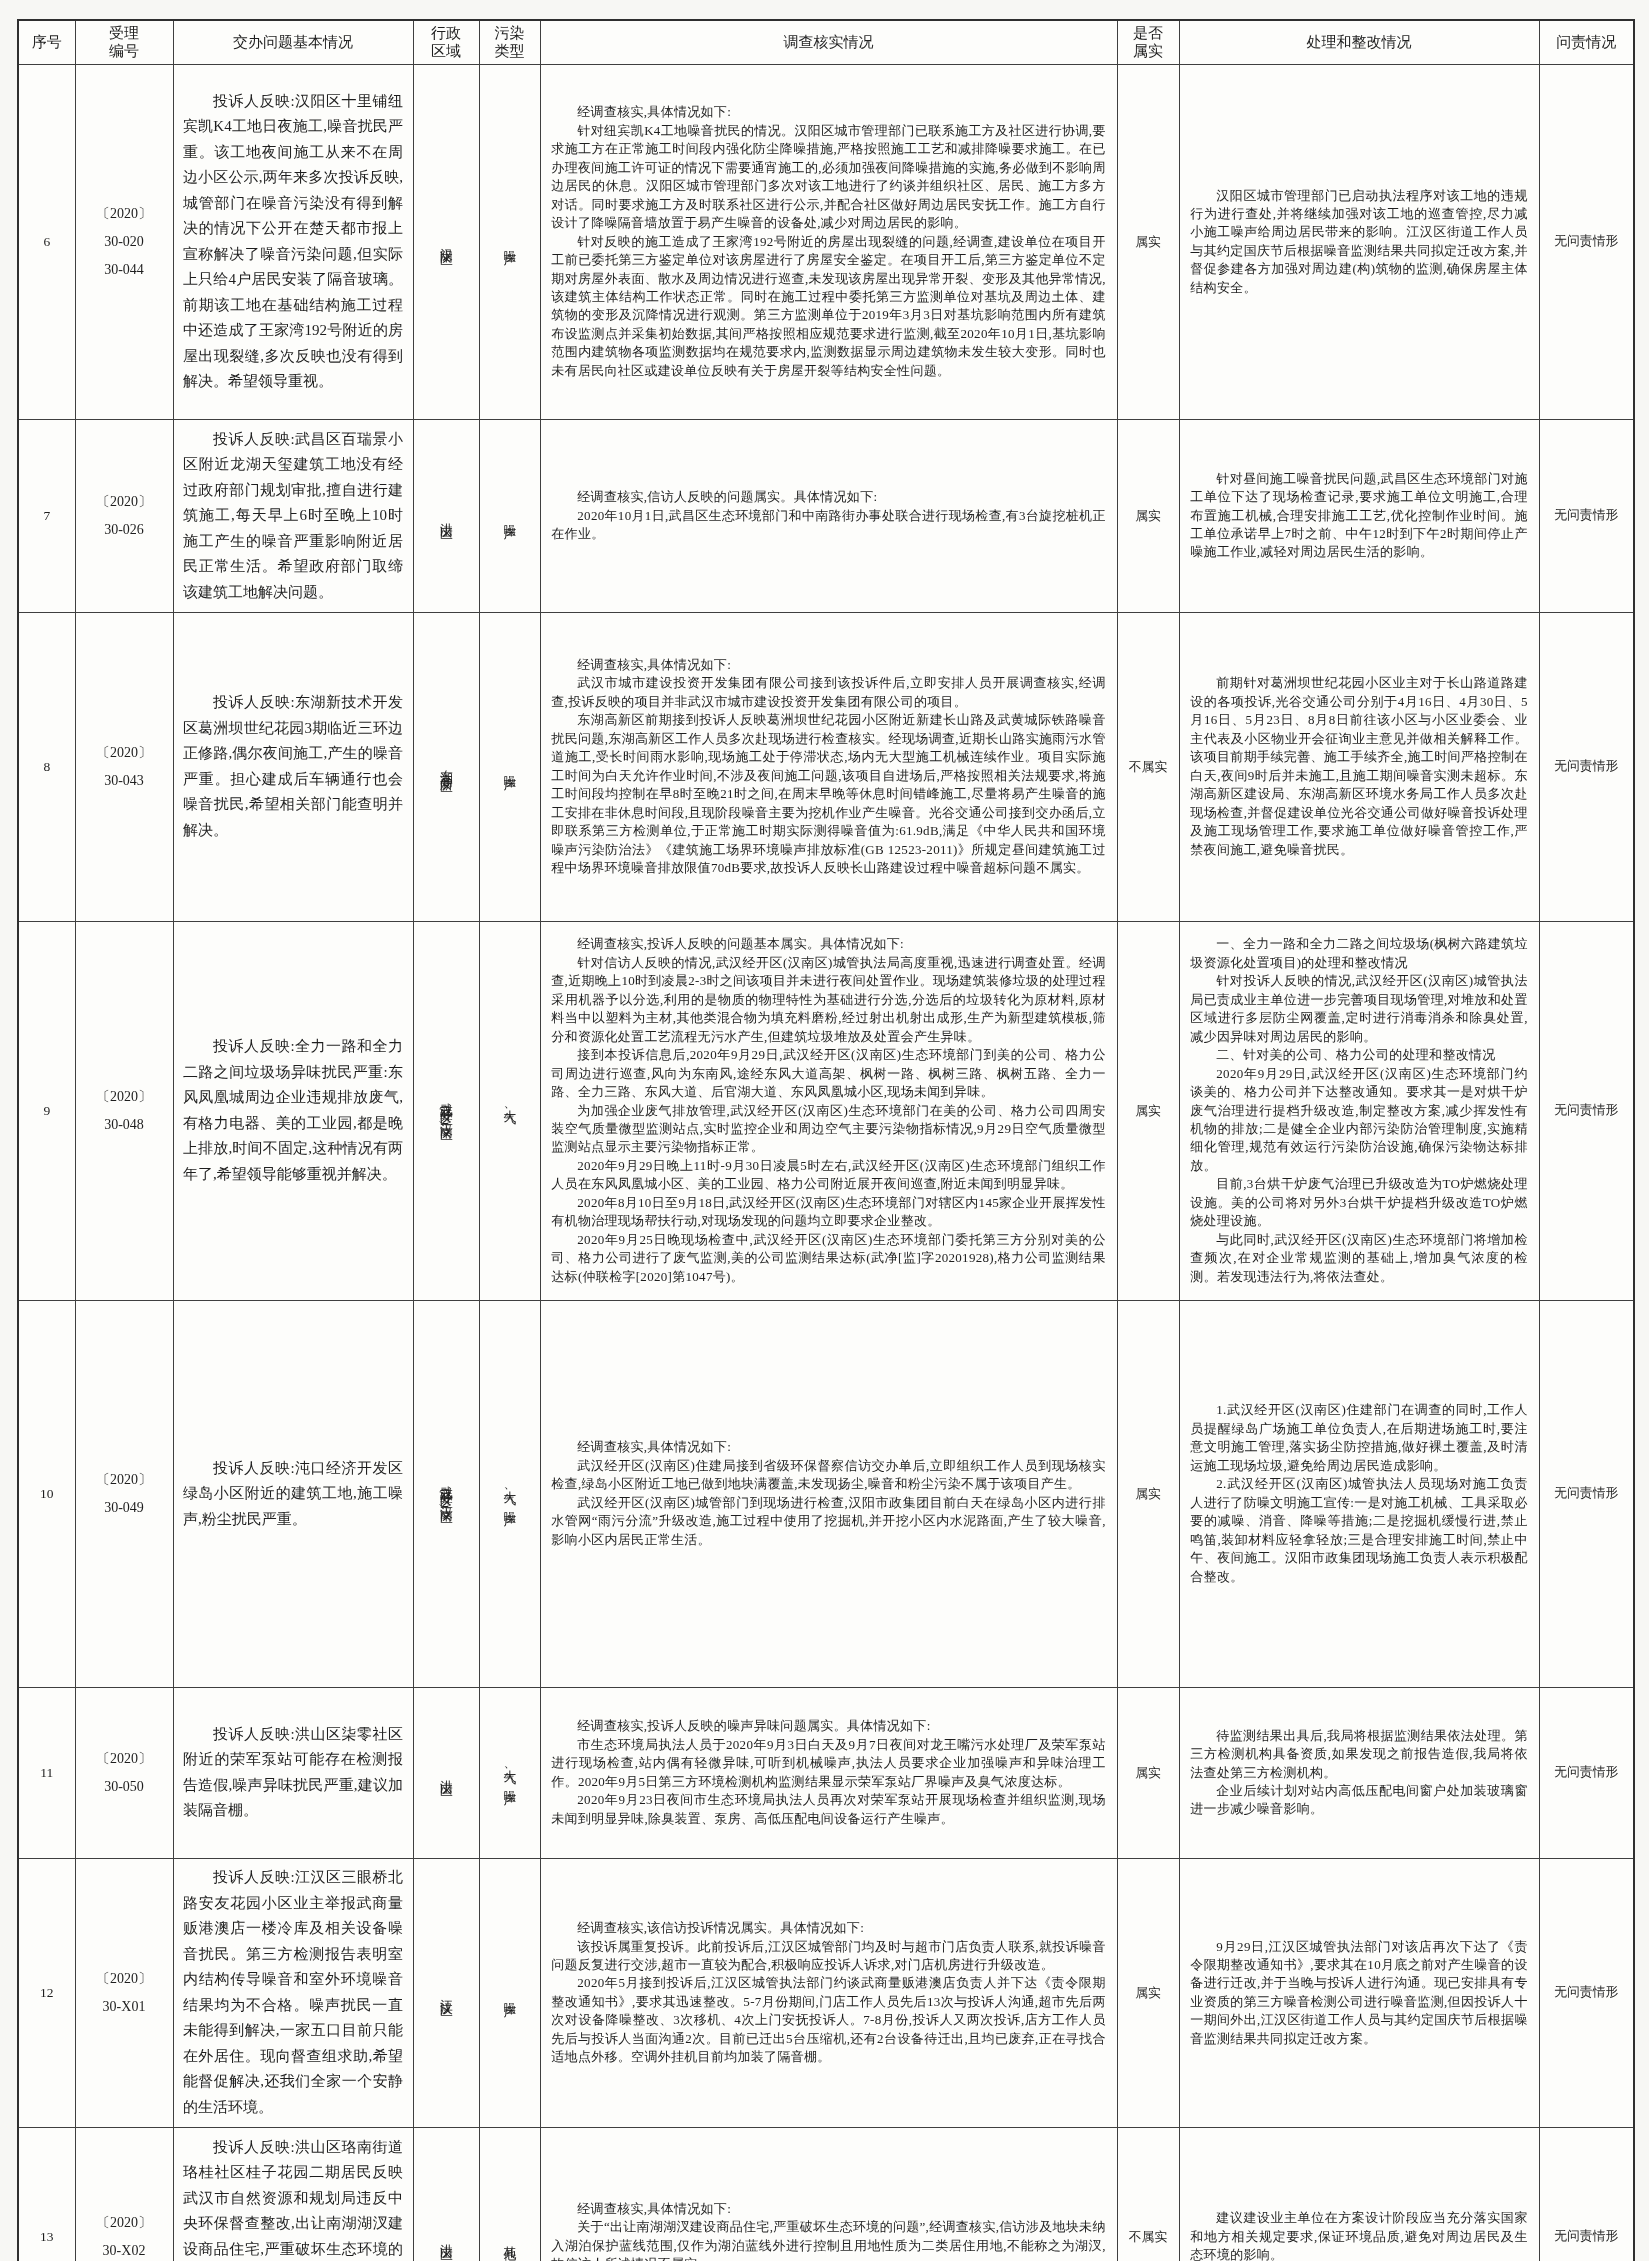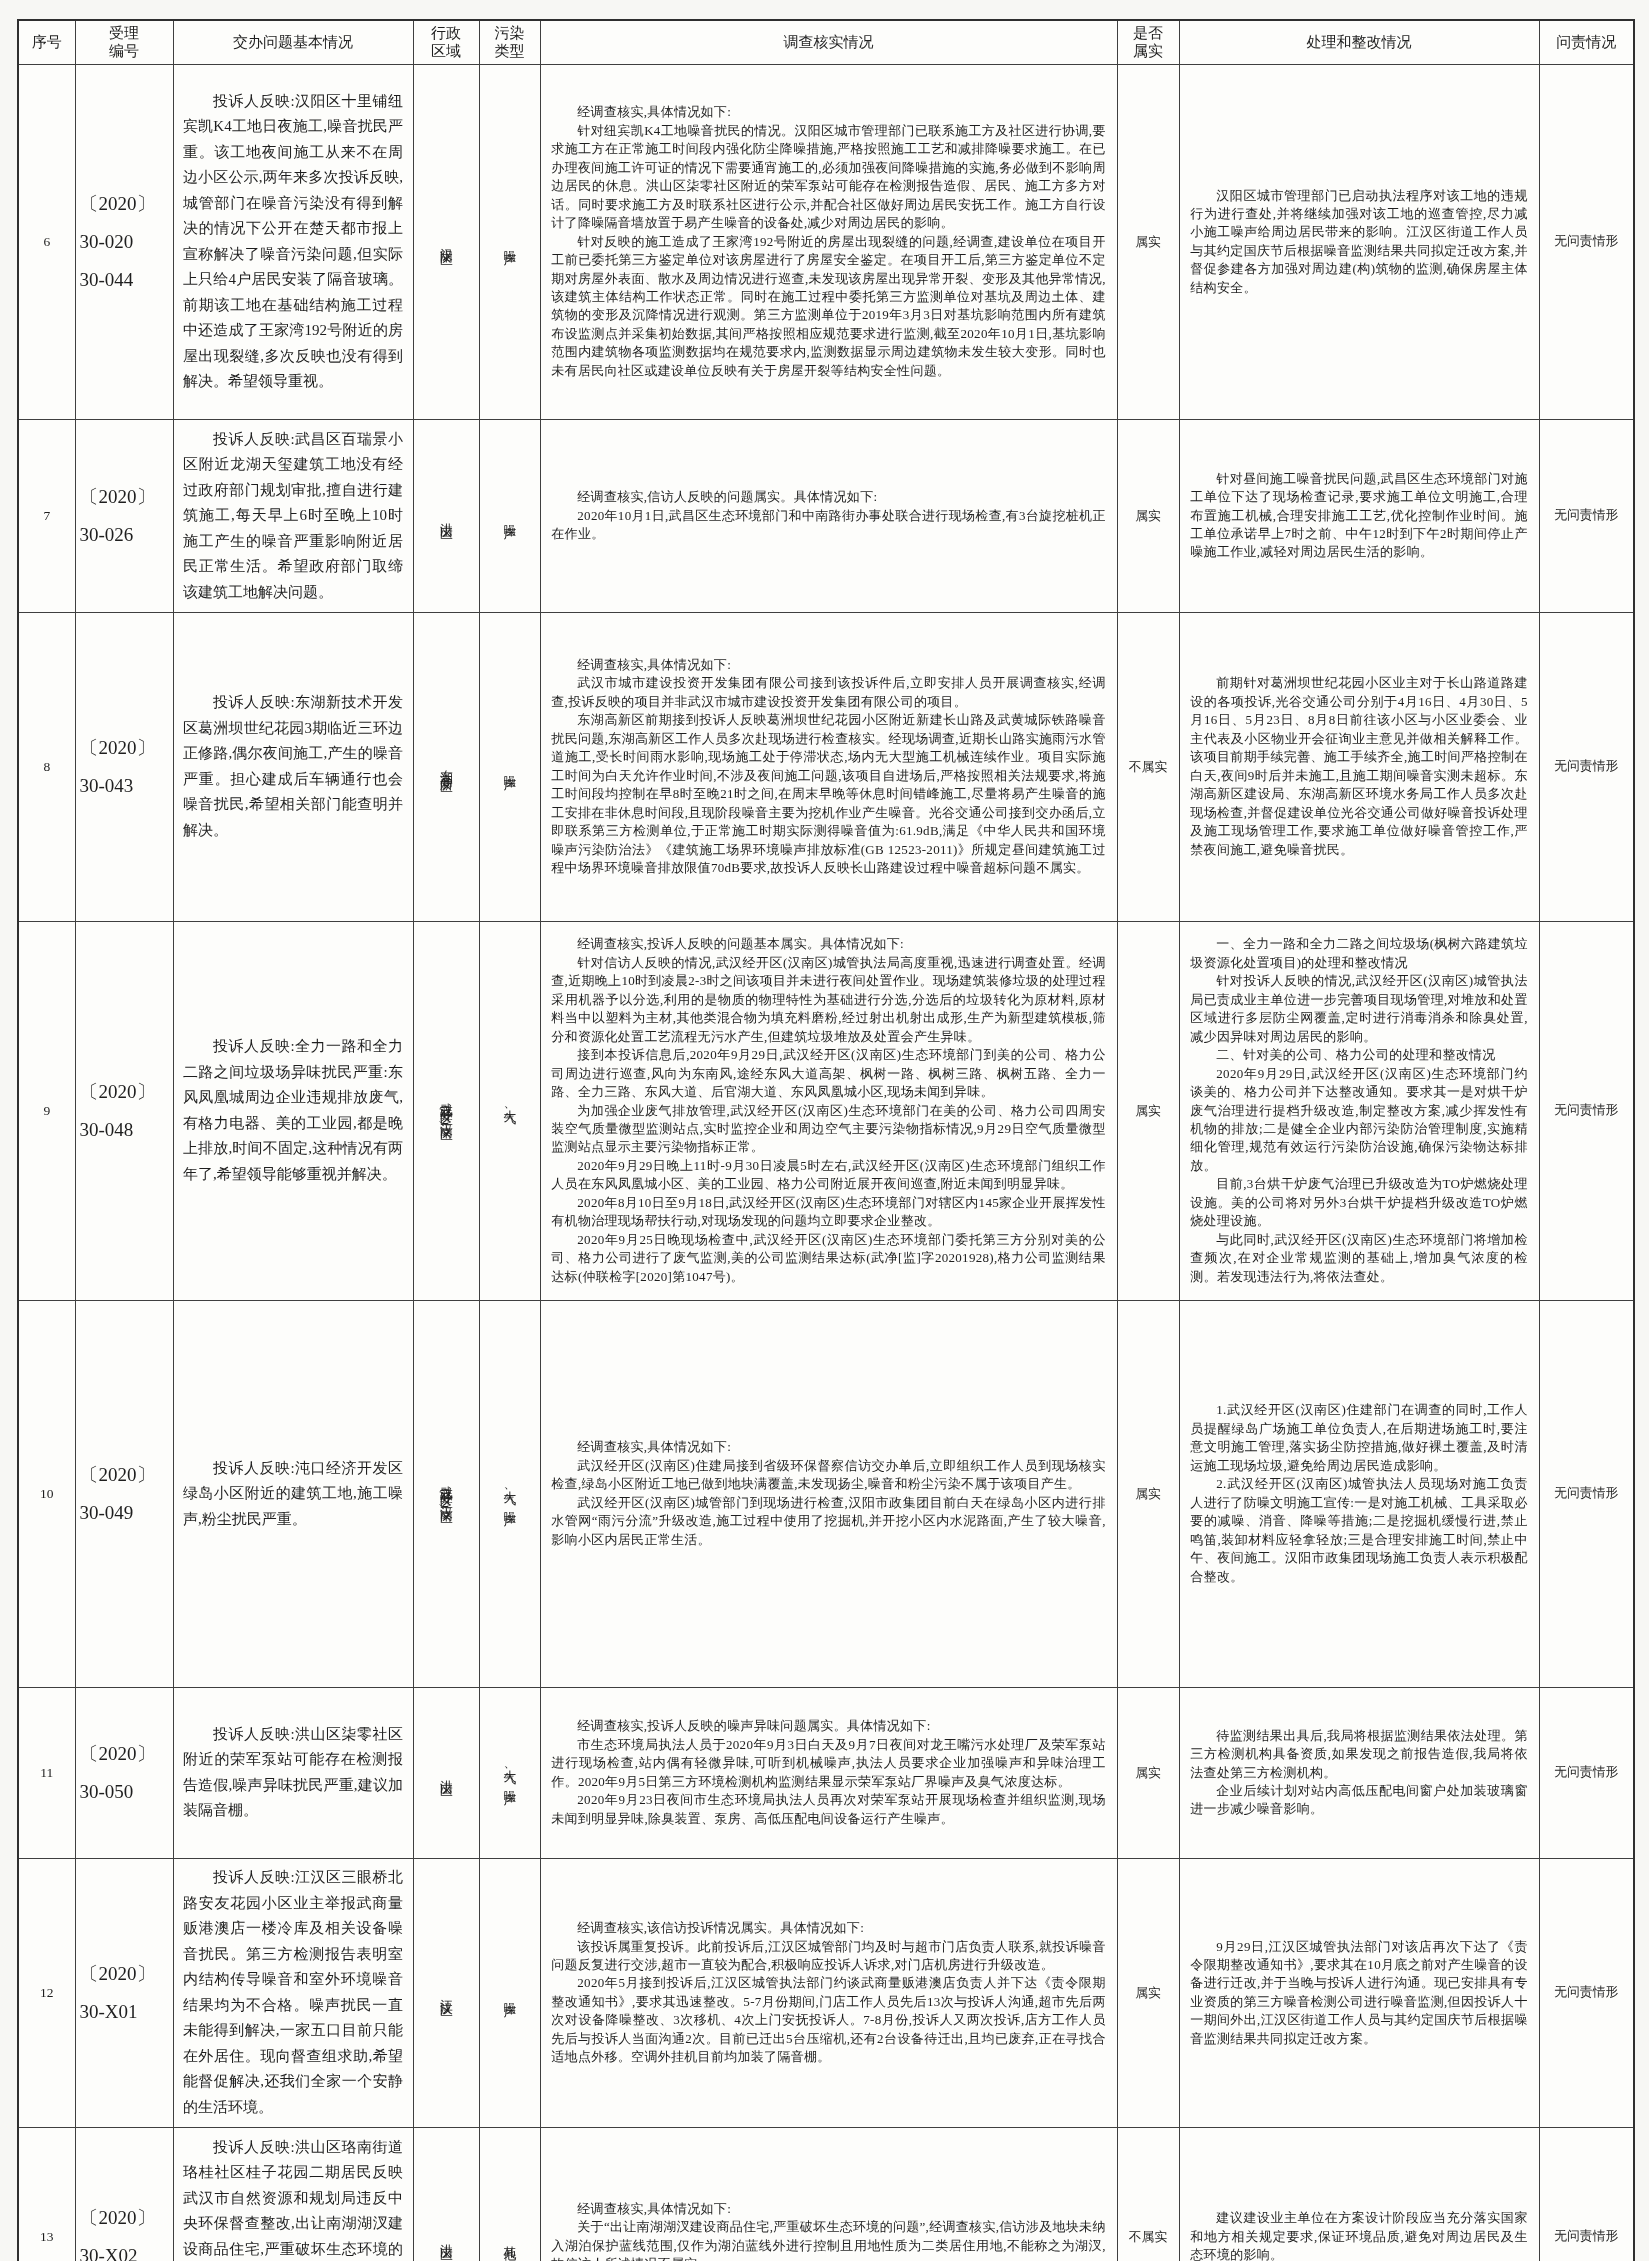--- a/index.html
+++ b/index.html
@@ -39,21 +39,21 @@
     text-align:center;
     white-space:pre-line;
     line-height:1.25;
     height:40px;
     padding:2.7px 1.3px;
     background:#fdfdfb;
   }
   td{background:#fdfdfb;}
   .c-seq{text-align:center;font-size:13.5px;}
   .c-case{
-    text-align:left;font-size:19px;
+    text-align:center;font-size:14px;
     white-space:pre-line;line-height:2.0;
     padding:2.7px 4px;
   }
   .c-complaint{font-size:15px;line-height:1.7;padding:6.7px 9.4px;}
   .c-complaint .para{ text-indent:2em; text-align:justify; margin:0;}
   .c-region,.c-type{text-align:center;padding:2.7px 0;}
   .vtext{
     writing-mode:vertical-rl;
     display:inline-block;
     font-size:12.8px;
@@ -106,21 +106,21 @@
       <td class="c-case">〔2020〕
 30-020
 30-044</td>
       <td class="c-complaint">
           <p class="para">投诉人反映:汉阳区十里铺纽宾凯K4工地日夜施工,噪音扰民严重。该工地夜间施工从来不在周边小区公示,两年来多次投诉反映,城管部门在噪音污染没有得到解决的情况下公开在楚天都市报上宣称解决了噪音污染问题,但实际上只给4户居民安装了隔音玻璃。前期该工地在基础结构施工过程中还造成了王家湾192号附近的房屋出现裂缝,多次反映也没有得到解决。希望领导重视。</p>
         </td>
       <td class="c-region"><span class="vtext">汉阳区</span></td>
       <td class="c-type"><span class="vtext">噪声</span></td>
       <td class="c-invest">
           <p class="para">经调查核实,具体情况如下:</p>
-          <p class="para">针对纽宾凯K4工地噪音扰民的情况。汉阳区城市管理部门已联系施工方及社区进行协调,要求施工方在正常施工时间段内强化防尘降噪措施,严格按照施工工艺和减排降噪要求施工。在已办理夜间施工许可证的情况下需要通宵施工的,必须加强夜间降噪措施的实施,务必做到不影响周边居民的休息。洪山区柒零社区附近的荣军泵站可能存在检测报告造假、居民、施工方多方对话。同时要求施工方及时联系社区进行公示,并配合社区做好周边居民安抚工作。施工方自行设计了降噪隔音墙放置于易产生噪音的设备处,减少对周边居民的影响。</p>
+          <p class="para">针对纽宾凯K4工地噪音扰民的情况。汉阳区城市管理部门已联系施工方及社区进行协调,要求施工方在正常施工时间段内强化防尘降噪措施,严格按照施工工艺和减排降噪要求施工。在已办理夜间施工许可证的情况下需要通宵施工的,必须加强夜间降噪措施的实施,务必做到不影响周边居民的休息。汉阳区城市管理部门多次对该工地进行了约谈并组织社区、居民、施工方多方对话。同时要求施工方及时联系社区进行公示,并配合社区做好周边居民安抚工作。施工方自行设计了降噪隔音墙放置于易产生噪音的设备处,减少对周边居民的影响。</p>
           <p class="para">针对反映的施工造成了王家湾192号附近的房屋出现裂缝的问题,经调查,建设单位在项目开工前已委托第三方鉴定单位对该房屋进行了房屋安全鉴定。在项目开工后,第三方鉴定单位不定期对房屋外表面、散水及周边情况进行巡查,未发现该房屋出现异常开裂、变形及其他异常情况,该建筑主体结构工作状态正常。同时在施工过程中委托第三方监测单位对基坑及周边土体、建筑物的变形及沉降情况进行观测。第三方监测单位于2019年3月3日对基坑影响范围内所有建筑布设监测点并采集初始数据,其间严格按照相应规范要求进行监测,截至2020年10月1日,基坑影响范围内建筑物各项监测数据均在规范要求内,监测数据显示周边建筑物未发生较大变形。同时也未有居民向社区或建设单位反映有关于房屋开裂等结构安全性问题。</p>
         </td>
       <td class="c-verified">属实</td>
       <td class="c-handling">
           <p class="para">汉阳区城市管理部门已启动执法程序对该工地的违规行为进行查处,并将继续加强对该工地的巡查管控,尽力减小施工噪声给周边居民带来的影响。江汉区街道工作人员与其约定国庆节后根据噪音监测结果共同拟定迁改方案,并督促参建各方加强对周边建(构)筑物的监测,确保房屋主体结构安全。</p>
         </td>
       <td class="c-account">无问责情形</td>
     </tr>
     <tr style="height:181px">
       <td class="c-seq">7</td>

